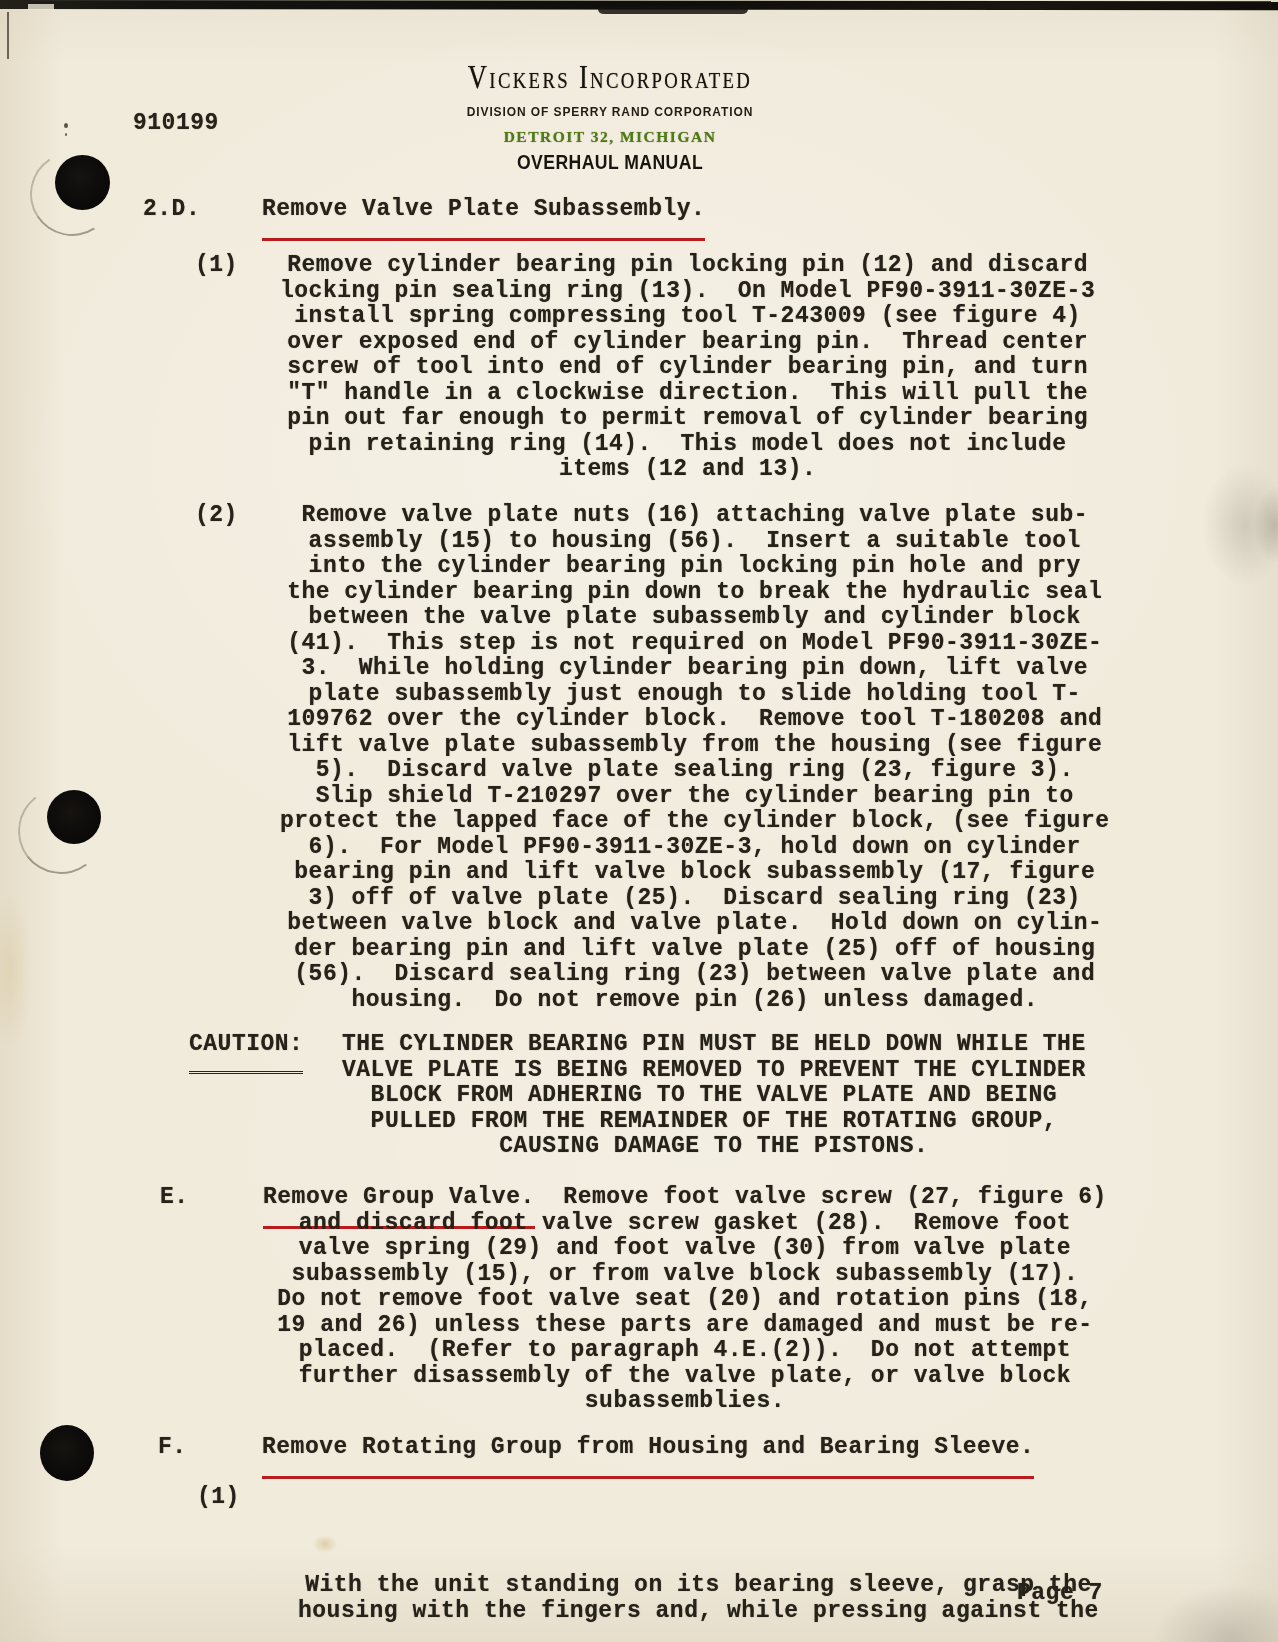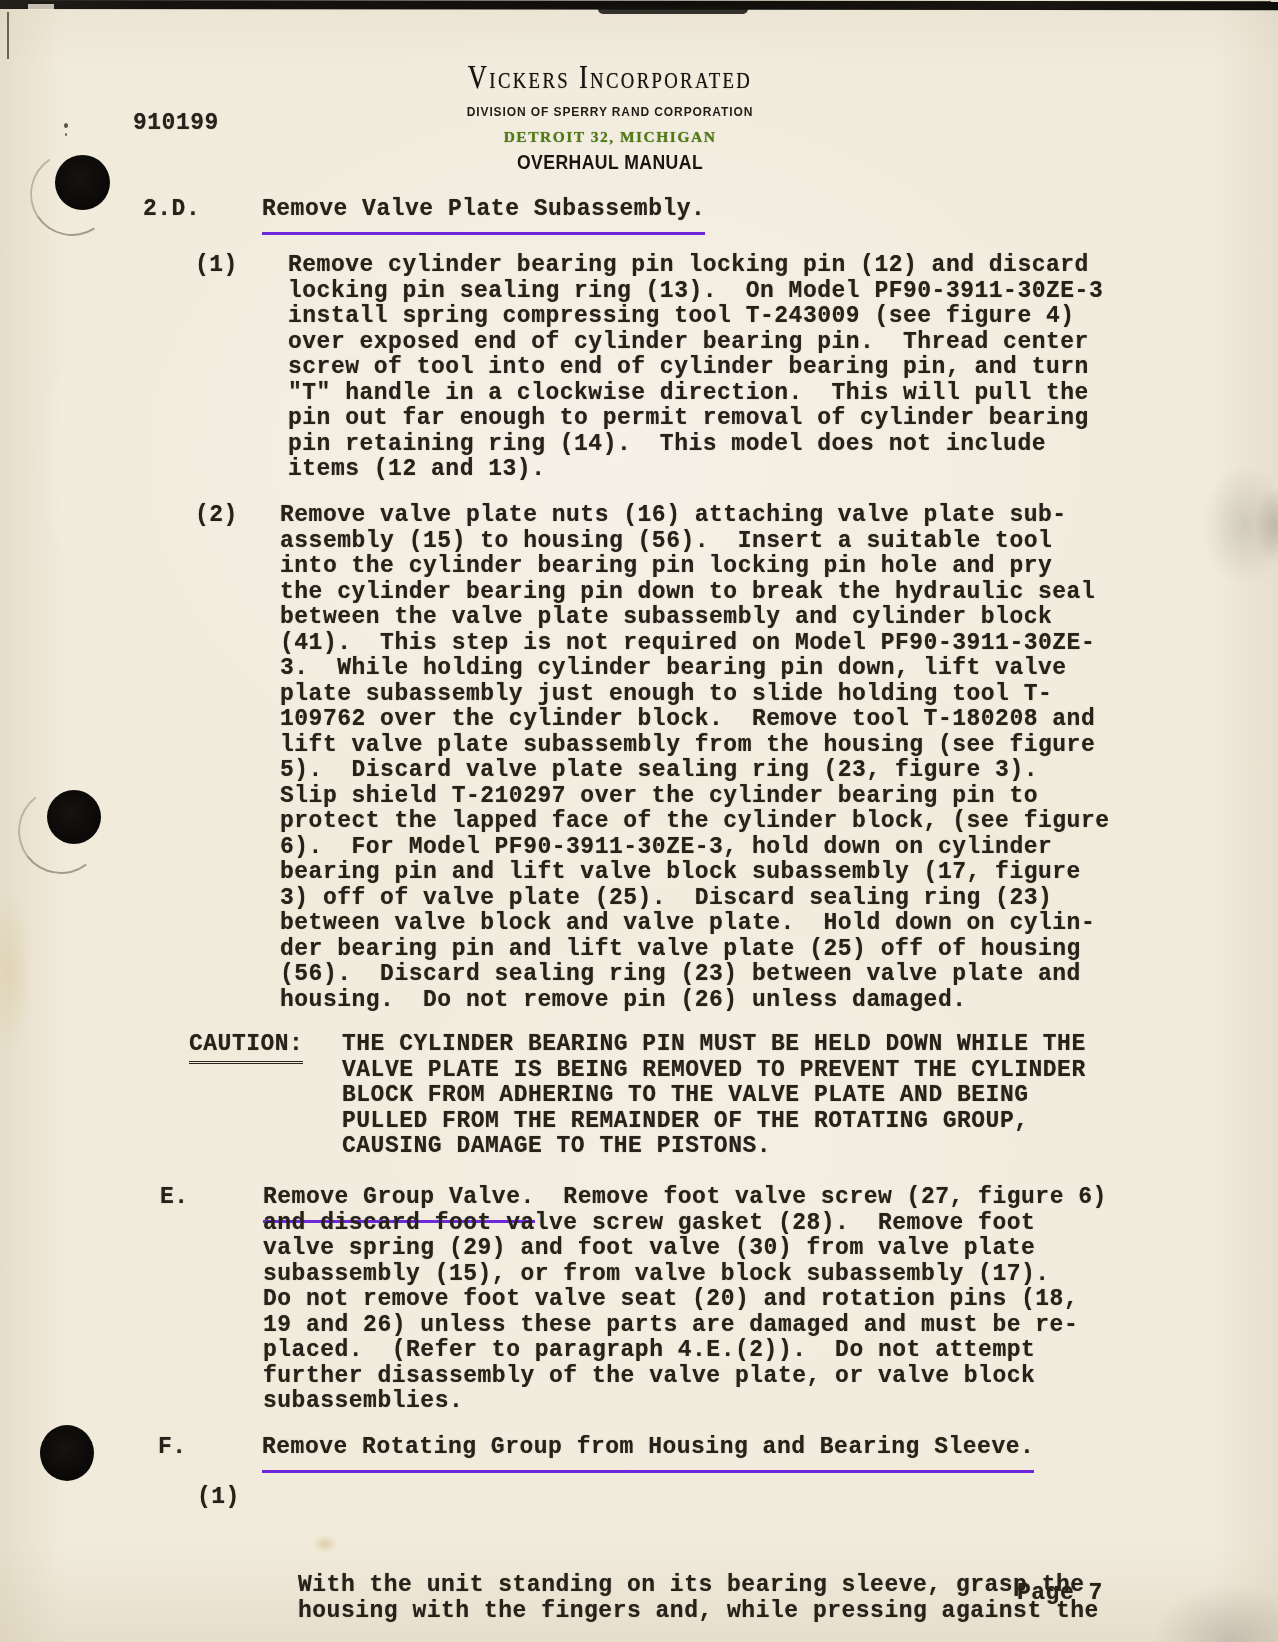--- a/index.html
+++ b/index.html
@@ -11,24 +11,24 @@
       radial-gradient(ellipse 700px 500px at 55% 70%, rgba(255,255,255,0.18), rgba(255,255,255,0) 75%),
       linear-gradient(90deg, rgba(210,198,170,0.38), rgba(210,198,170,0) 5%, rgba(210,198,170,0) 95%, rgba(205,195,172,0.30)),
       linear-gradient(0deg, rgba(214,204,180,0.42), rgba(214,204,180,0) 6%),
       linear-gradient(180deg, rgba(216,206,184,0.25), rgba(216,206,184,0) 4%);
     font-family:"Liberation Mono","DejaVu Sans Mono",monospace;
   }
   .abs{position:absolute;}
   .mono{
     font-family:"Liberation Mono","DejaVu Sans Mono",monospace;
     font-size:23px;line-height:25.5px;letter-spacing:0.5px;font-weight:700;
-    color:#262219;white-space:pre;text-shadow:0 0 1px rgba(38,34,25,0.55);
+    color:#262219;white-space:pre;text-shadow:0 0 1px rgba(38,34,25,0.55);text-align:center;
   }
-  .ul{border-bottom:3px solid #6d28d9;padding-bottom:10px;}
-  .caps-ul{border-bottom:3px double #2a261d;padding-bottom:4px;}
+  .ul{border-bottom:3px solid #b91c1c;padding-bottom:16px;}
+  .caps-ul{border-bottom:3px double #2a261d;padding-bottom:14px;}
   .header{left:330px;top:58px;width:560px;text-align:center;color:#17140f;}
   .company{
     font-family:"Liberation Serif","DejaVu Serif",serif;
     font-variant:small-caps;font-size:34px;font-weight:500;letter-spacing:3px;
     transform:scaleX(0.78);transform-origin:center;white-space:nowrap;
     text-shadow:0 0 1px rgba(23,20,15,0.6);
   }
   .division{
     font-family:"Liberation Sans","DejaVu Sans",sans-serif;
     font-size:12px;font-weight:700;letter-spacing:0.9px;margin-top:9px;white-space:nowrap;
@@ -83,21 +83,21 @@
   <div class="cityline">DETROIT 32, MICHIGAN</div>
   <div class="manual">OVERHAUL MANUAL</div>
 </div>
 
 <div class="abs mono" style="left:133px;top:111px;">910199</div>
 
 <div class="abs mono" style="left:135px;top:197px;margin-left:8px;">2.D.</div>
 <div class="abs mono" style="left:262px;top:197px;"><span class="ul">Remove Valve Plate Subassembly.</span></div>
 
 <div class="abs mono" style="left:195px;top:253px;">(1)</div>
-<div class="abs mono" style="left:288px;top:253px;">Remove cylinder bearing pin locking pin (12) and discard
+<div class="abs mono" style="left:280px;top:253px;">Remove cylinder bearing pin locking pin (12) and discard
 locking pin sealing ring (13).  On Model PF90-3911-30ZE-3
 install spring compressing tool T-243009 (see figure 4)
 over exposed end of cylinder bearing pin.  Thread center
 screw of tool into end of cylinder bearing pin, and turn
 "T" handle in a clockwise direction.  This will pull the
 pin out far enough to permit removal of cylinder bearing
 pin retaining ring (14).  This model does not include
 items (12 and 13).</div>
 
 <div class="abs mono" style="left:195px;top:503px;">(2)</div>

